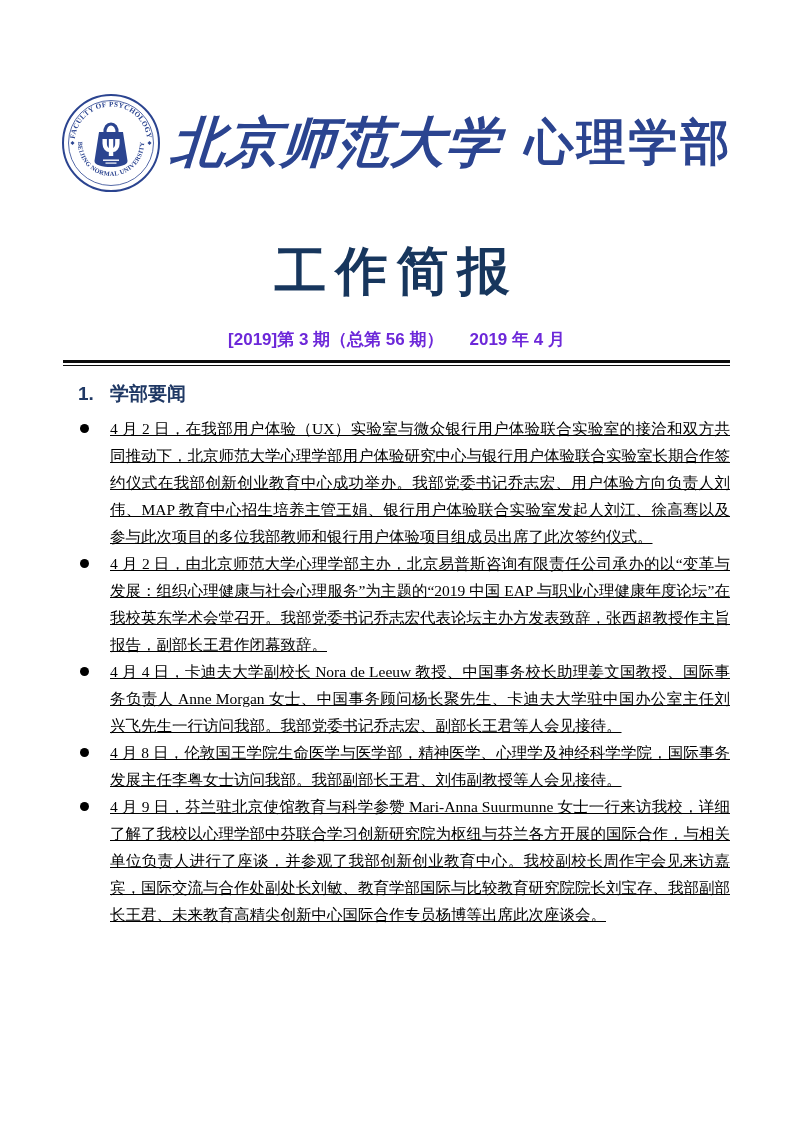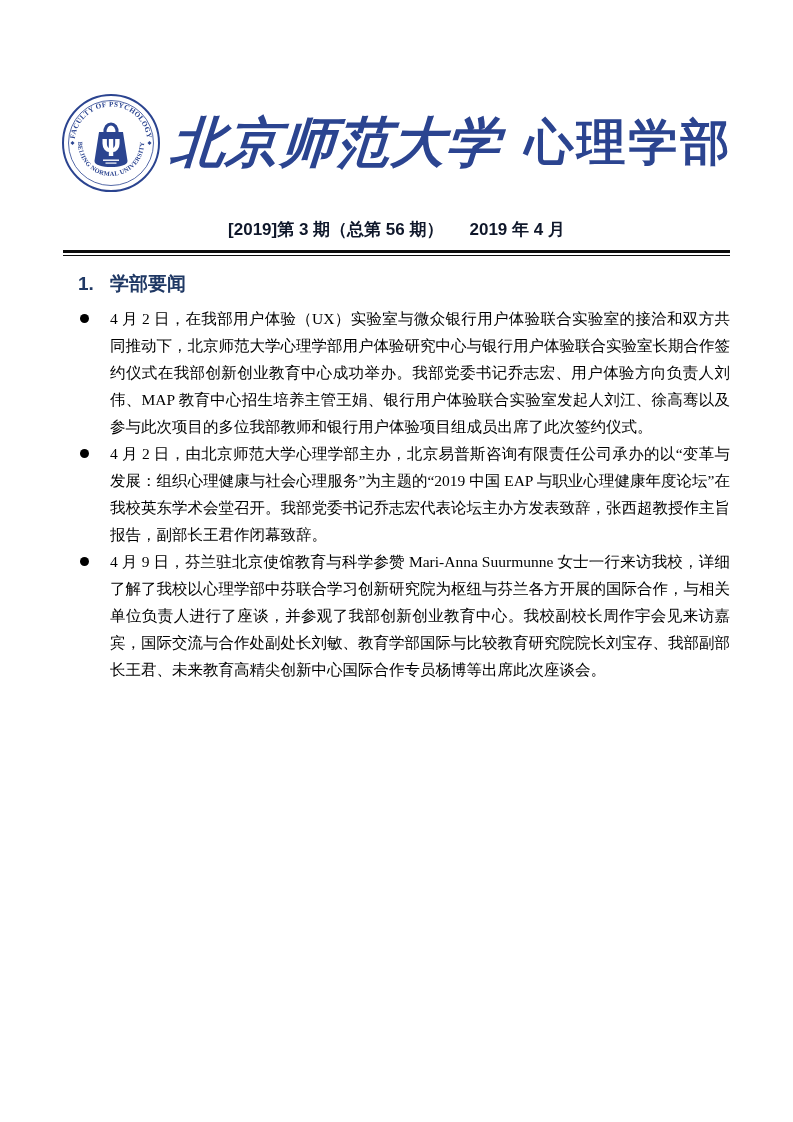--- a/index.html
+++ b/index.html
@@ -51,21 +51,21 @@
     line-height:64px;
     letter-spacing:9px;
     color:#17365D;
   }
   .issue-line{
     margin-top:24px;
     text-align:center;
     font-family:"Liberation Sans","DejaVu Sans",sans-serif;
     font-weight:700;
     font-size:17px;
-    color:#0f172a;
+    color:#6d28d9;
   }
   .issue-gap{display:inline-block;width:26px;}
   .rule{margin-top:9px;}
   .rule-thick{height:0;border-top:3.5px solid #0d0d0d;}
   .rule-thin{height:0;border-top:1.2px solid #0d0d0d;margin-top:2px;}
   
   .section-title{
     margin:15px 0 4px 15px;
     font-family:"Liberation Sans","DejaVu Sans",sans-serif;
     font-weight:700;
@@ -76,20 +76,21 @@
   .sec-num{display:inline-block;min-width:32px;}
   .news-list{
     list-style:none;
     margin:8px 0 0 0;
     padding:0;
   }
   .news-item{
     display:flex;
     align-items:flex-start;
     padding-left:17px;
+    text-decoration:underline;
   }
   .bullet-dot{
     flex:none;
     width:9px;height:9px;
     border-radius:50%;
     background:#000;
     margin-top:9px;
     margin-right:21px;
   }
   .item-text{
@@ -137,20 +138,21 @@
           <rect x="44.5" y="69.5" width="11" height="1.2" fill="#ffffff"></rect>
         </g>
       </svg>
 
       <div class="logo-text">
         <span class="uni-script">北京师范大学</span>
         <span class="fac-bold">心理学部</span>
       </div>
     </div>
 
+    <h1 class="doc-title">工作简报</h1>
 
     <div class="issue-line">
       <span>[2019]第 3 期（总第 56 期）</span><span class="issue-gap"></span><span>2019 年 4 月</span>
     </div>
 
     <div class="rule">
       <div class="rule-thick"></div>
       <div class="rule-thin"></div>
     </div>
   </header>
@@ -163,18 +165,26 @@
         <li class="news-item">
           <span class="bullet-dot"></span>
           <span class="item-text">4 月 2 日，在我部用户体验（UX）实验室与微众银行用户体验联合实验室的接洽和双方共同推动下，北京师范大学心理学部用户体验研究中心与银行用户体验联合实验室长期合作签约仪式在我部创新创业教育中心成功举办。我部党委书记乔志宏、用户体验方向负责人刘伟、MAP 教育中心招生培养主管王娟、银行用户体验联合实验室发起人刘江、徐高骞以及参与此次项目的多位我部教师和银行用户体验项目组成员出席了此次签约仪式。</span>
         </li>
         <li class="news-item">
           <span class="bullet-dot"></span>
           <span class="item-text">4 月 2 日，由北京师范大学心理学部主办，北京易普斯咨询有限责任公司承办的以“变革与发展：组织心理健康与社会心理服务”为主题的“2019 中国 EAP 与职业心理健康年度论坛”在我校英东学术会堂召开。我部党委书记乔志宏代表论坛主办方发表致辞，张西超教授作主旨报告，副部长王君作闭幕致辞。</span>
         </li>
         <li class="news-item">
           <span class="bullet-dot"></span>
+          <span class="item-text">4 月 4 日，卡迪夫大学副校长 Nora de Leeuw 教授、中国事务校长助理姜文国教授、国际事务负责人 Anne Morgan 女士、中国事务顾问杨长聚先生、卡迪夫大学驻中国办公室主任刘兴飞先生一行访问我部。我部党委书记乔志宏、副部长王君等人会见接待。</span>
+        </li>
+        <li class="news-item">
+          <span class="bullet-dot"></span>
+          <span class="item-text">4 月 8 日，伦敦国王学院生命医学与医学部，精神医学、心理学及神经科学学院，国际事务发展主任李粤女士访问我部。我部副部长王君、刘伟副教授等人会见接待。</span>
+        </li>
+        <li class="news-item">
+          <span class="bullet-dot"></span>
           <span class="item-text">4 月 9 日，芬兰驻北京使馆教育与科学参赞 Mari-Anna Suurmunne 女士一行来访我校，详细了解了我校以心理学部中芬联合学习创新研究院为枢纽与芬兰各方开展的国际合作，与相关单位负责人进行了座谈，并参观了我部创新创业教育中心。我校副校长周作宇会见来访嘉宾，国际交流与合作处副处长刘敏、教育学部国际与比较教育研究院院长刘宝存、我部副部长王君、未来教育高精尖创新中心国际合作专员杨博等出席此次座谈会。</span>
         </li>
       </ul>
   </section>
 
 </div>
 
 </body></html>

